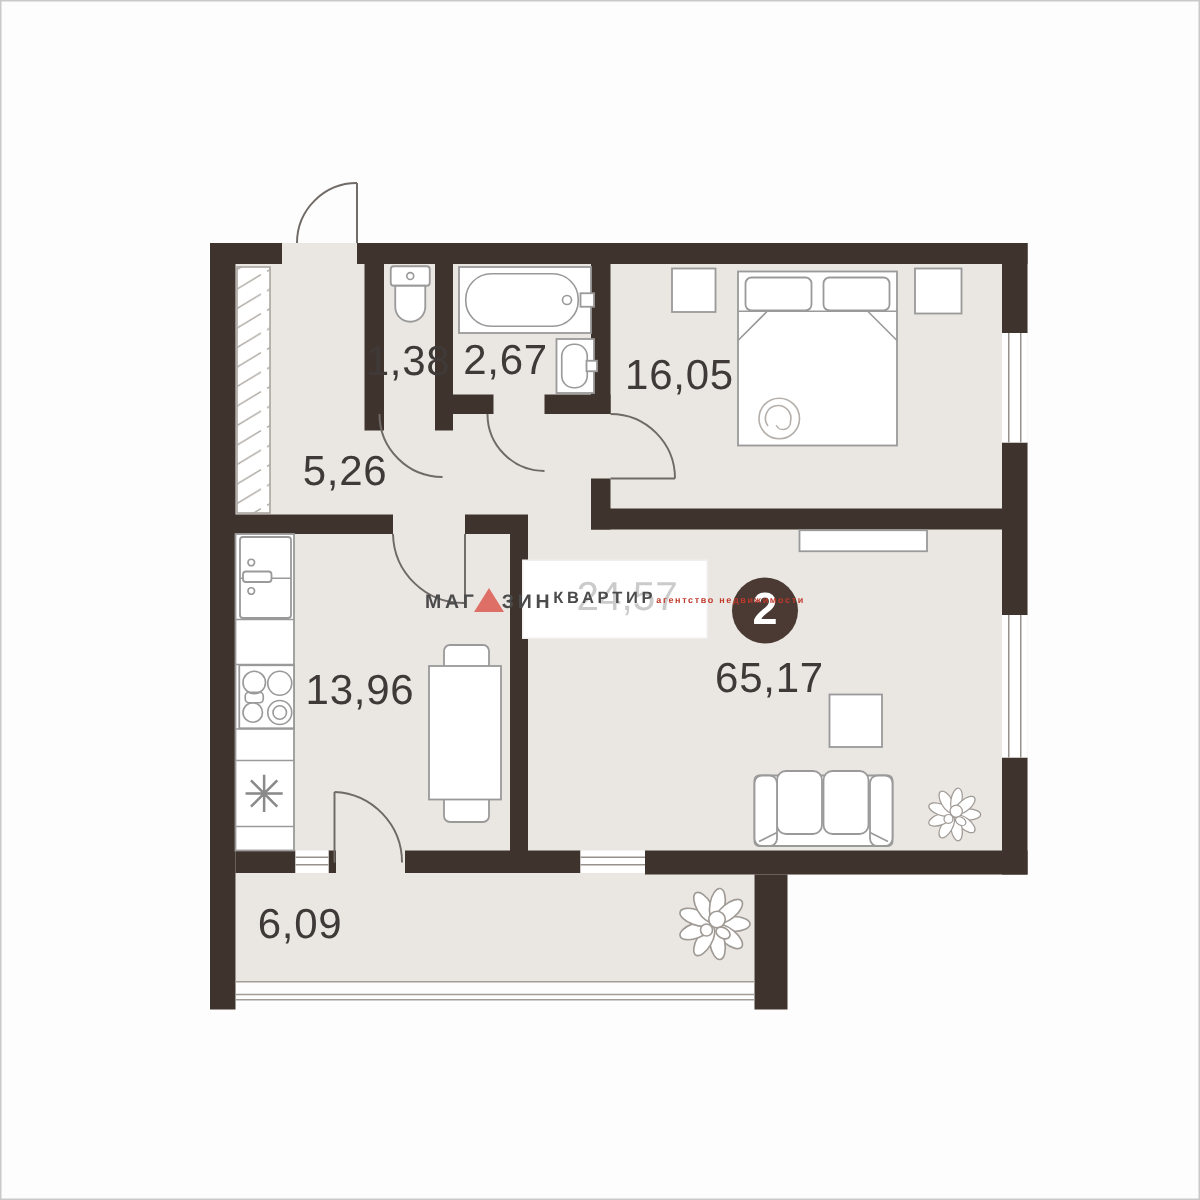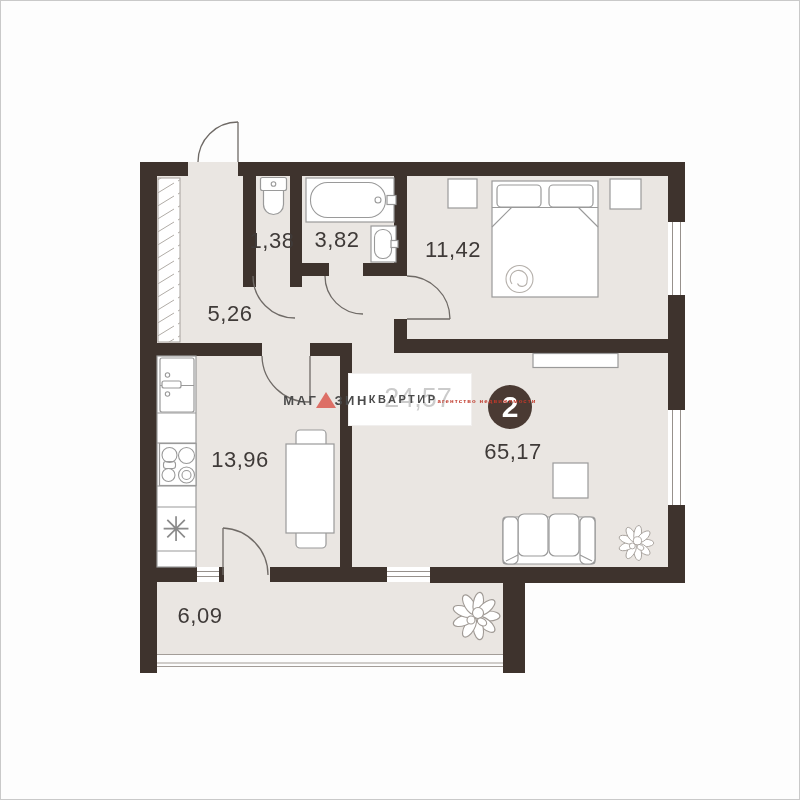--- a/index.html
+++ b/index.html
@@ -14,21 +14,21 @@
   .winline{stroke:#97918c;stroke-width:1;fill:none;}
   .glaze{stroke:#a39d98;stroke-width:1.1;fill:none;}
   .doorarc{fill:none;stroke:#6f6a66;stroke-width:1.3;}
   .fx{fill:#ffffff;stroke:var(--furniture-stroke,#9a9a9a);stroke-width:1.2;}
   .fxline{fill:none;stroke:var(--furniture-stroke,#9a9a9a);stroke-width:1.1;}
   .fxlite{fill:none;stroke:#b5b0ab;stroke-width:1.1;}
   .px{fill:#fff;stroke:#a09a95;stroke-width:1.1;}
   .sinkstar{fill:#8a8a8a;font-size:34px;font-family:"DejaVu Sans",sans-serif;}
   
   .arealabel{position:absolute;transform:translate(-50%,-50%);
-             color:var(--label-text,#3f3a38);font-size:22px;letter-spacing:.5px;
+             color:var(--label-text,#3f3a38);font-size:28px;letter-spacing:.5px;
              white-space:nowrap;}
   #rooms-badge{position:absolute;left:488px;top:385px;width:44px;height:44px;
              border-radius:50%;background:var(--badge-bg,#4a3a33);color:#fff;
              display:flex;align-items:center;justify-content:center;
              font-size:30px;font-weight:bold;}
   #logo-box{position:absolute;left:349px;top:374px;width:122px;height:51px;
              background:#ffffff;box-shadow:0 0 0 1px #f1efee;}
   #logo-ghost{position:absolute;left:50%;top:50%;transform:translate(-38%,-55%);
              color:#8d8d8d;opacity:.45;font-size:27px;white-space:nowrap;z-index:1;}
   #logo-lines{position:absolute;inset:0;z-index:2;display:flex;flex-direction:row;
@@ -227,22 +227,22 @@
     <rect class="fx" x="503" y="517" width="15" height="47" rx="5"></rect>
     <rect class="fx" x="580" y="517" width="15" height="47" rx="5"></rect>
     <path class="fxline" d="M506,561 L518,555 M592,561 L580,555"></path>
   </g>
 
   <use href="#plantShape" transform="translate(476,616)"></use>
   <use href="#plantShape" transform="translate(636,543) scale(0.74)"></use>
 </svg>
 
 <div class="arealabel" style="left:272px;top:241px">1,38</div>
-<div class="arealabel" style="left:337px;top:240px">3,82</div>
-<div class="arealabel" style="left:453px;top:250px">11,42</div>
+<div class="arealabel" style="left:337px;top:240px">2,67</div>
+<div class="arealabel" style="left:453px;top:250px">16,05</div>
 <div class="arealabel" style="left:230px;top:314px">5,26</div>
 <div class="arealabel" style="left:240px;top:460px">13,96</div>
 <div class="arealabel" style="left:513px;top:452px">65,17</div>
 <div class="arealabel" style="left:200px;top:616px">6,09</div>
 
 <div id="rooms-badge">2</div>
 
 <div id="logo-box">
   <span id="logo-ghost">24,57</span>
   <div id="logo-lines">

